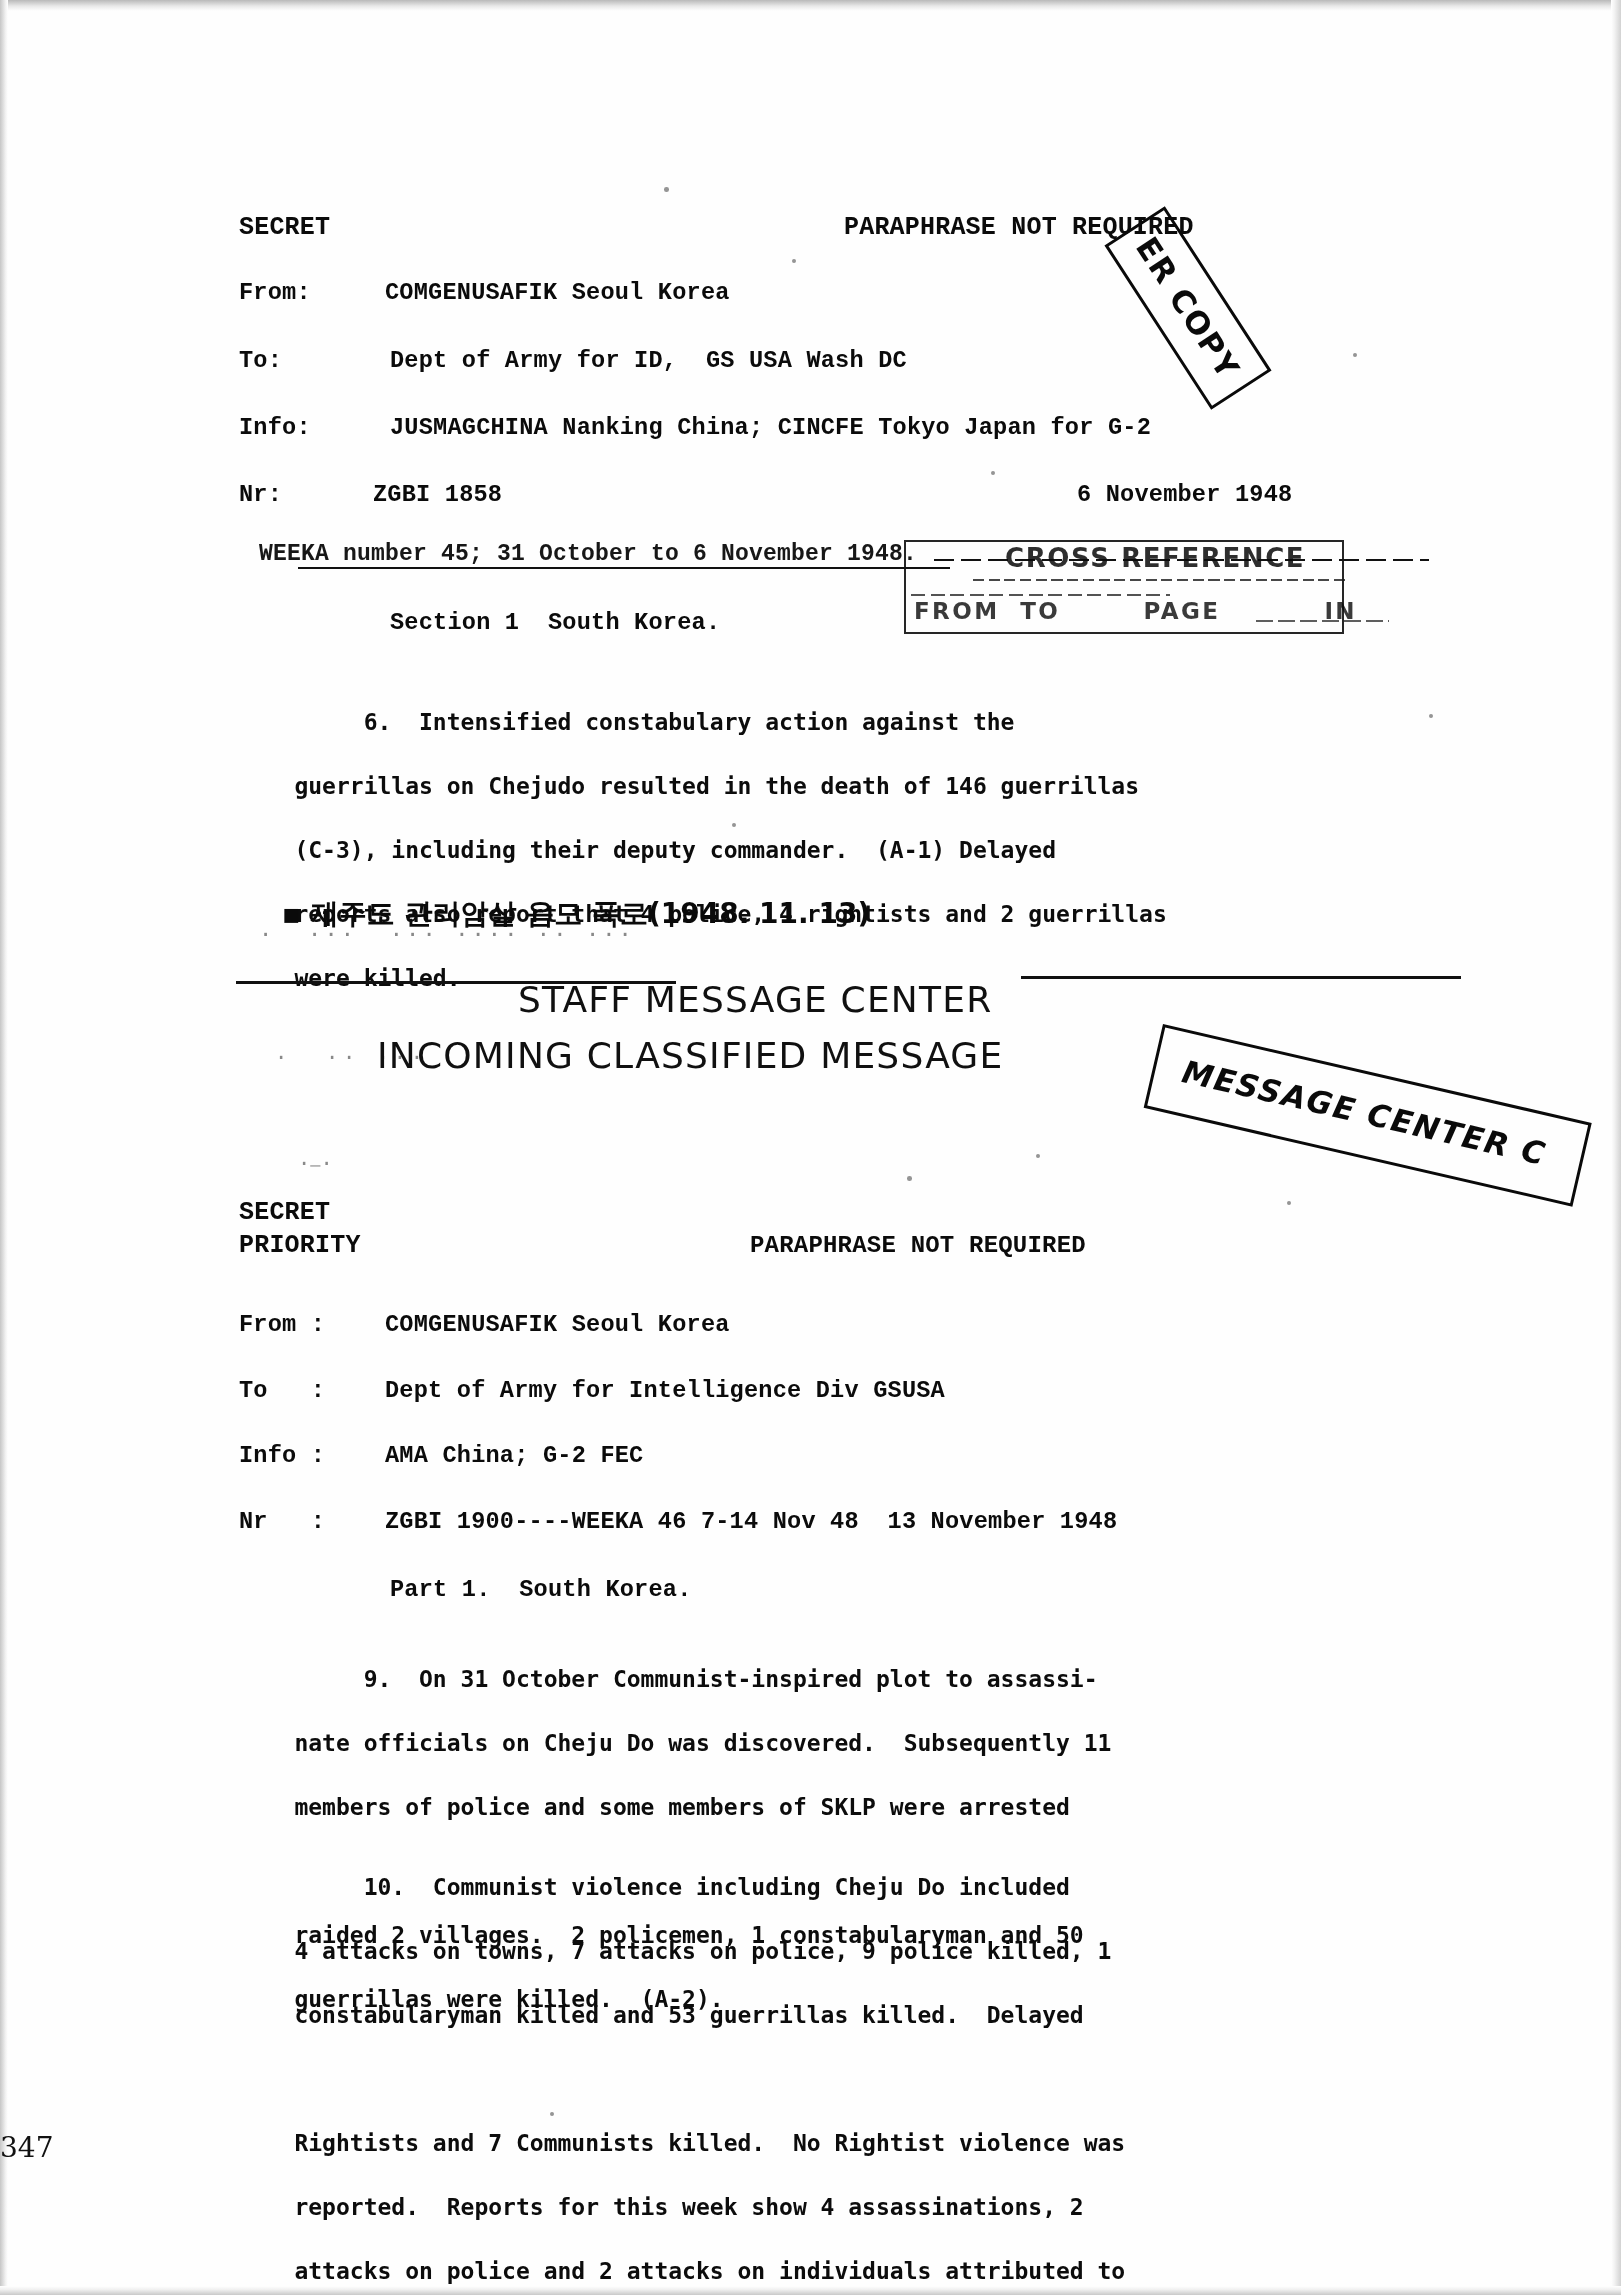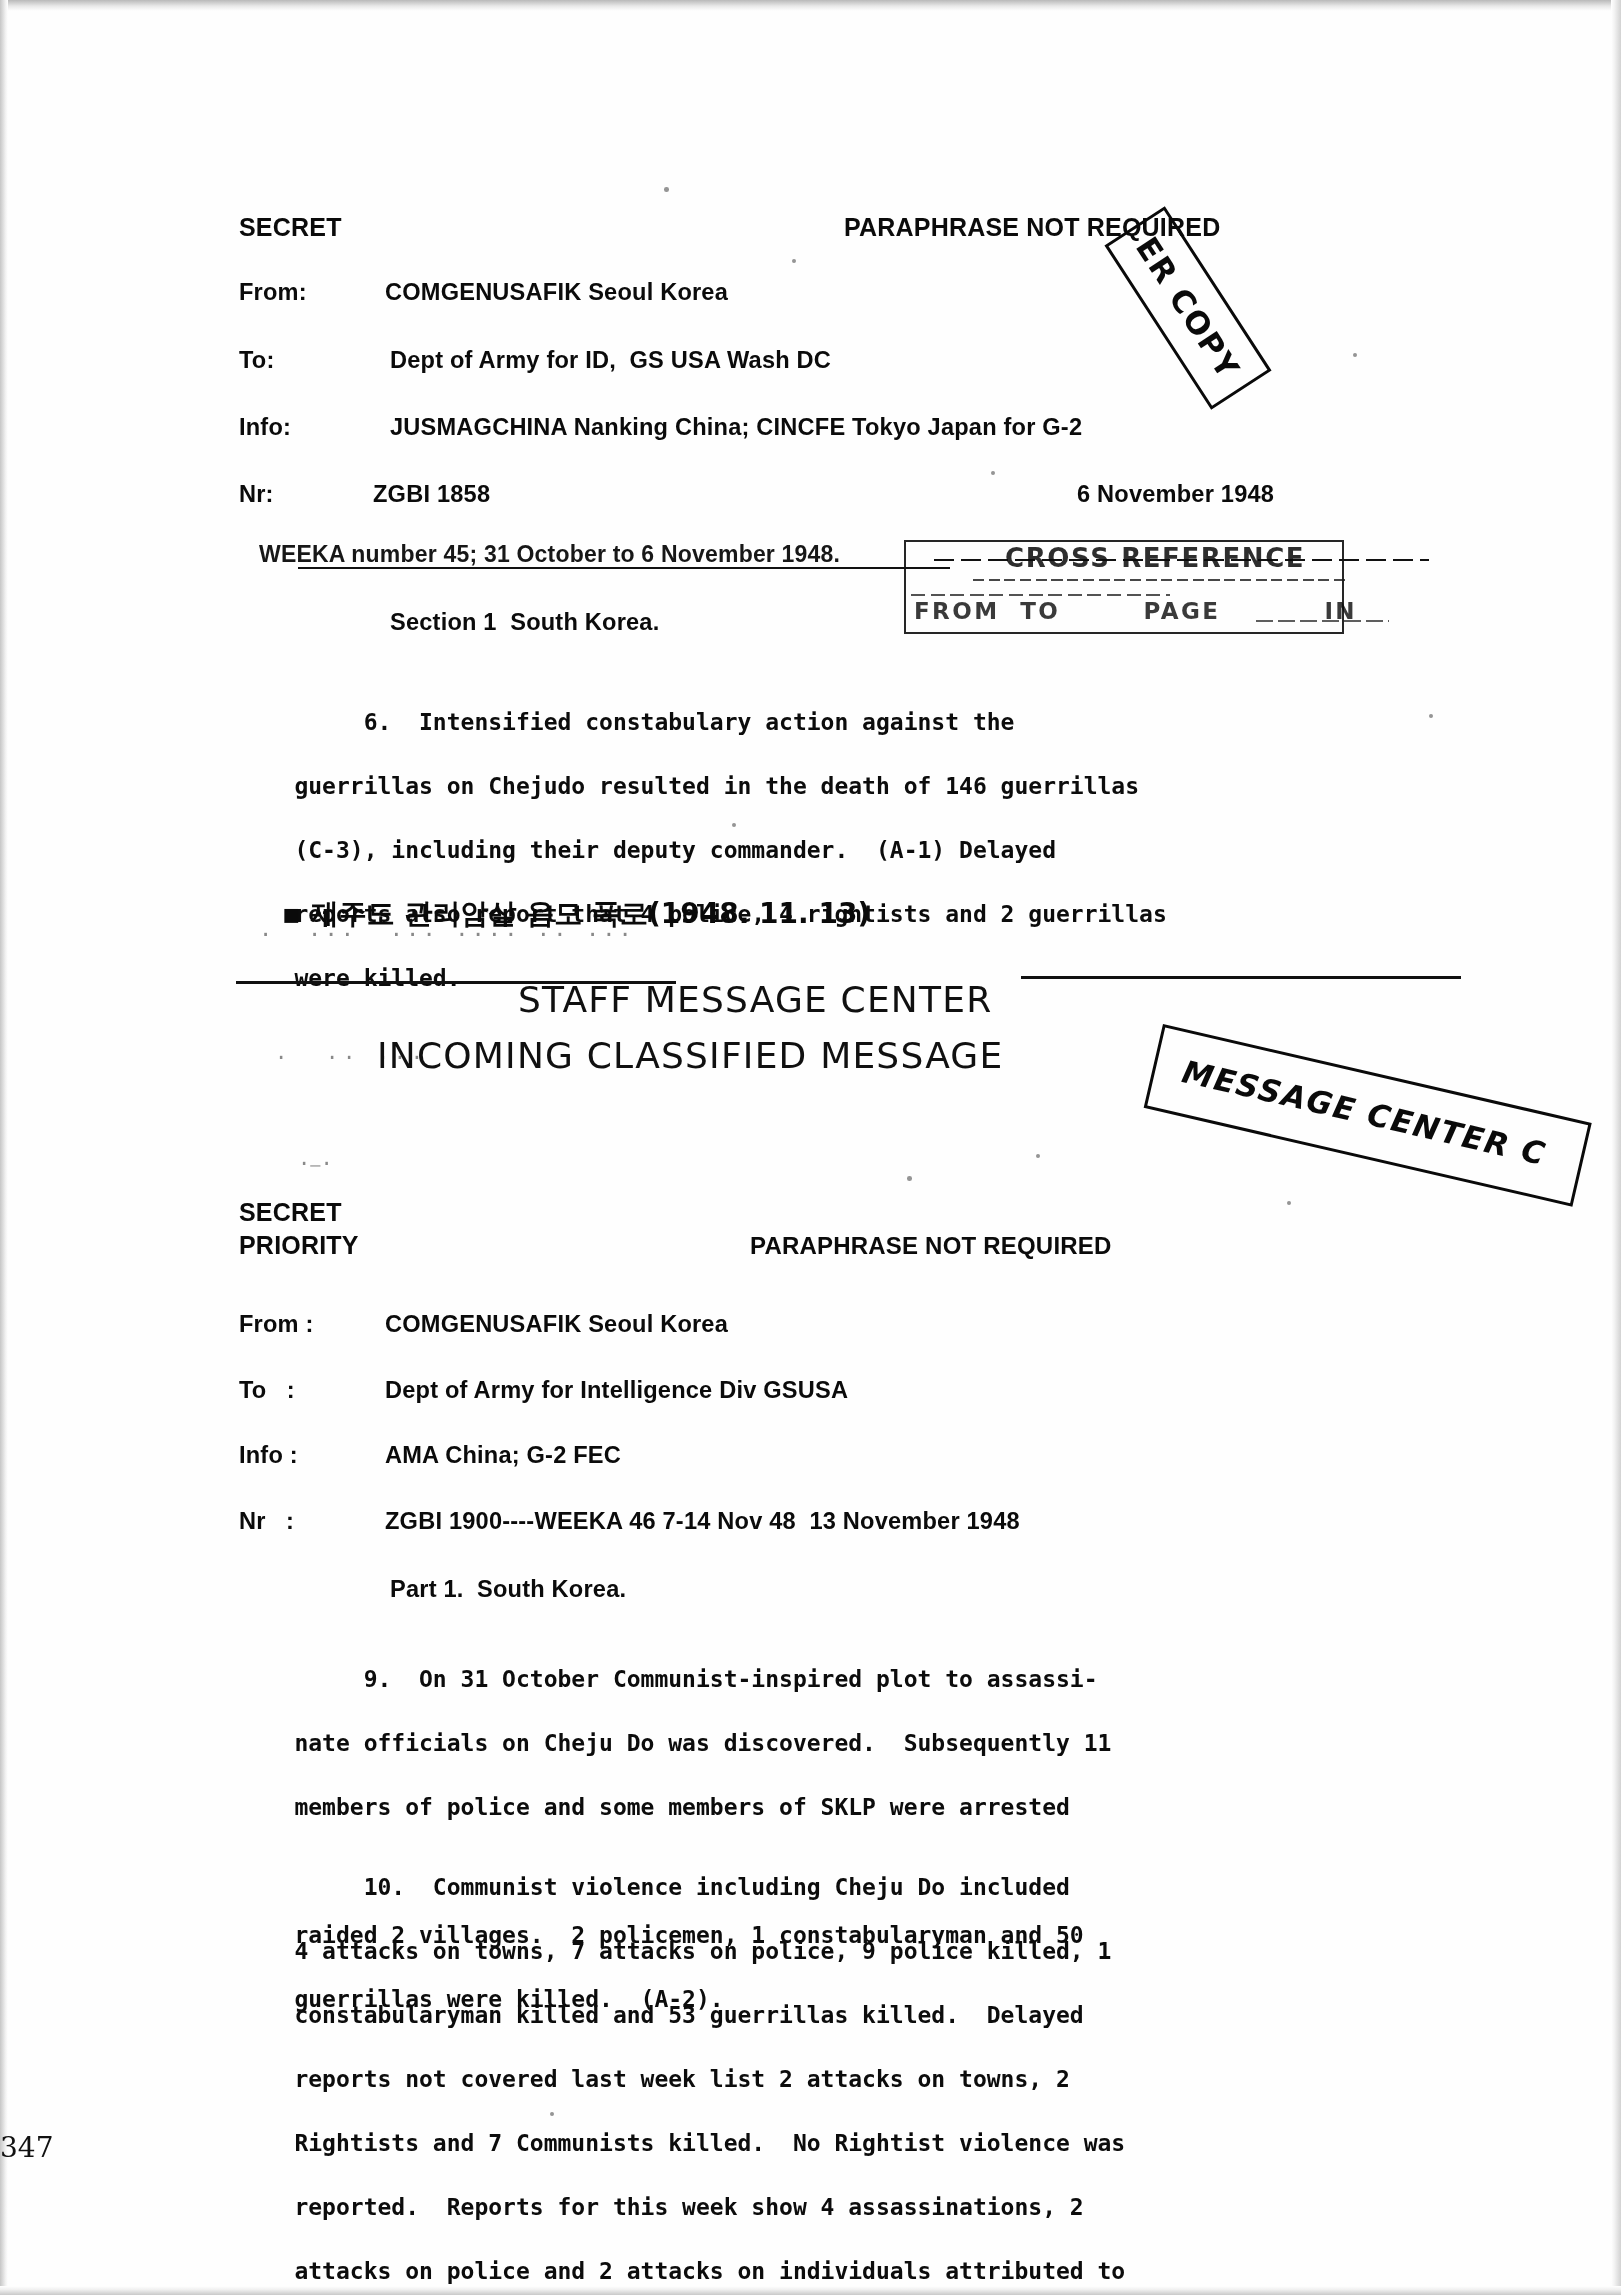--- a/index.html
+++ b/index.html
@@ -41,21 +41,21 @@
   }
   #bottom-edge-shadow {
     bottom: 0; left: 0; width: 1622px; height: 9.4px;
     background: linear-gradient(to top, #c9c9c9 0%, #f0f0f0 60%, #ffffff 100%);
   }
 
   
   .tw {
     position: absolute;
     white-space: pre;
-    font-family: Liberation Sans, sans-serif;
+    font-family: Liberation Mono, monospace;
     font-size: 23.6px;
     line-height: 23.6px;
     letter-spacing: 0.2px;
     color: #0b0b0b;
     font-weight: 700;
   }
   .tw.light { font-weight: 700; color: #171717; }
 
   .blk {
     position: absolute;
@@ -302,21 +302,21 @@
     <span>members of police and some members of SKLP were arrested</span><br>
     <br>
     <span>raided 2 villages.  2 policemen, 1 constabularyman and 50</span><br>
     <span>guerrillas were killed.  (A-2).</span>
   </div>
 
   <div class="blk" style="left:239px; top:1839px; line-height:32px;">
     <span>     10.  Communist violence including Cheju Do included</span><br>
     <span>4 attacks on towns, 7 attacks on police, 9 police killed, 1</span><br>
     <span>constabularyman killed and 53 guerrillas killed.  Delayed</span><br>
-    <span>reports not covered last week list 2 attacks on towns, 2</span><br>
+    <br>
     <span>Rightists and 7 Communists killed.  No Rightist violence was</span><br>
     <span>reported.  Reports for this week show 4 assassinations, 2</span><br>
     <span>attacks on police and 2 attacks on individuals attributed to</span>
   </div>
 
   <div id="page-number">347</div>
 
   <div class="speck" style="left:664px; top:187px; width:4.7px; height:4.7px;"></div>
   <div class="speck" style="left:792px; top:259px; width:3.9px; height:3.9px;"></div>
   <div class="speck" style="left:1353px; top:353px; width:3.9px; height:3.9px;"></div>

